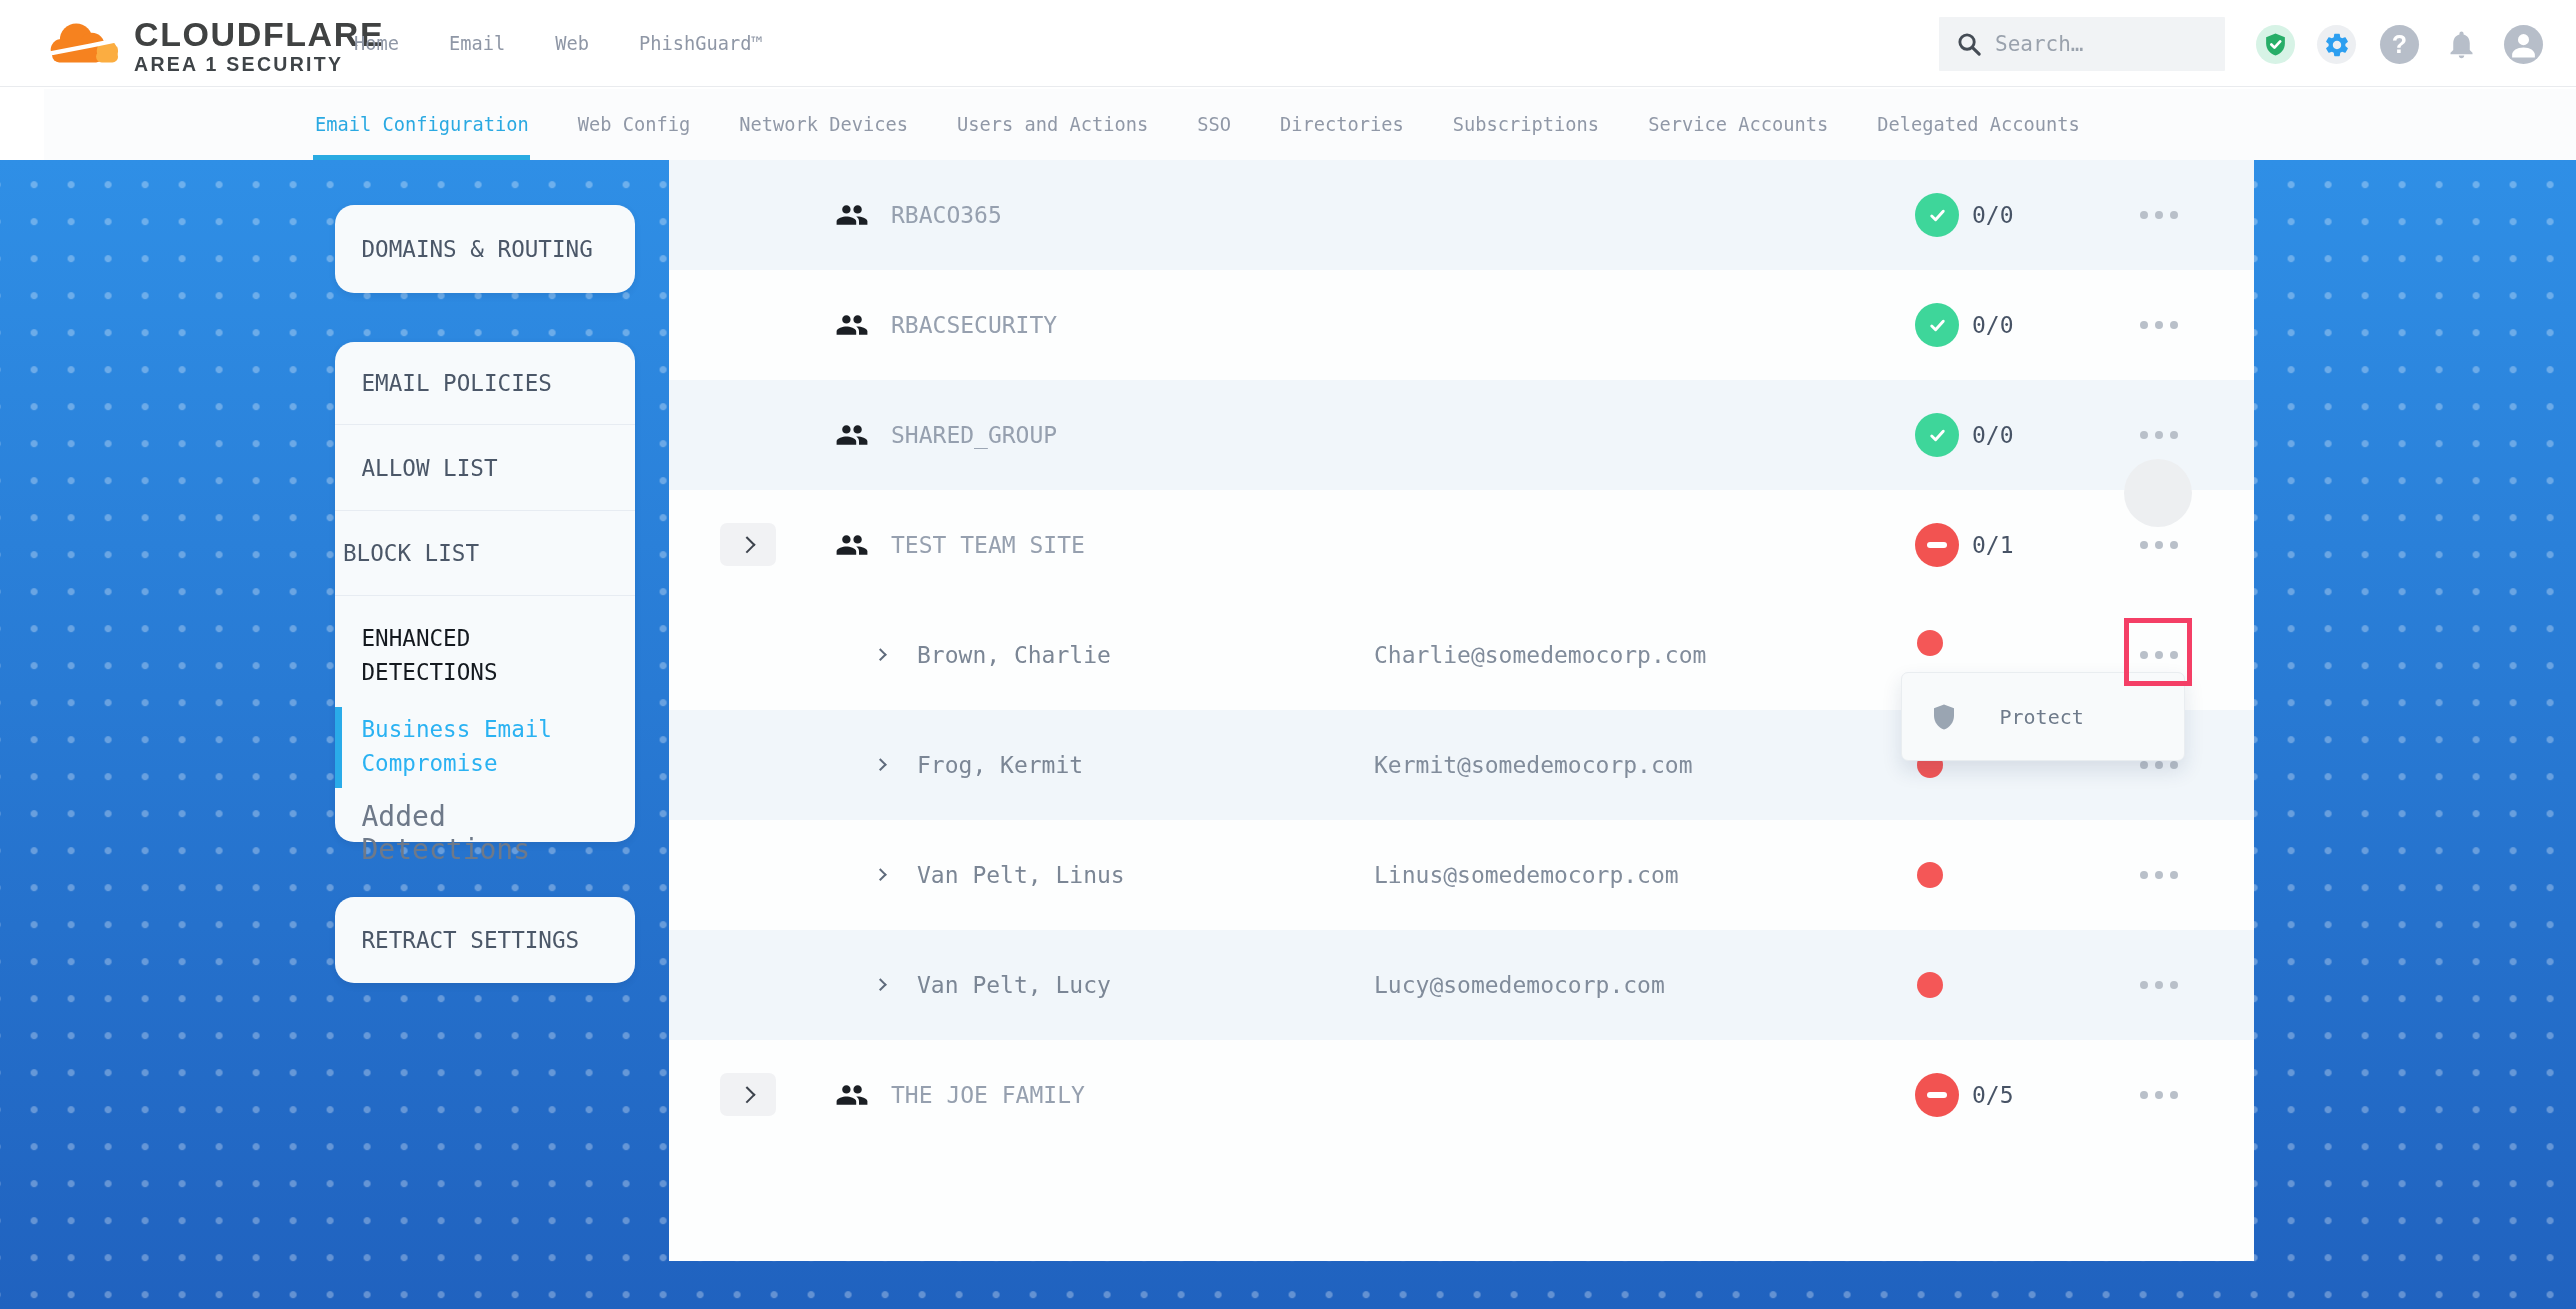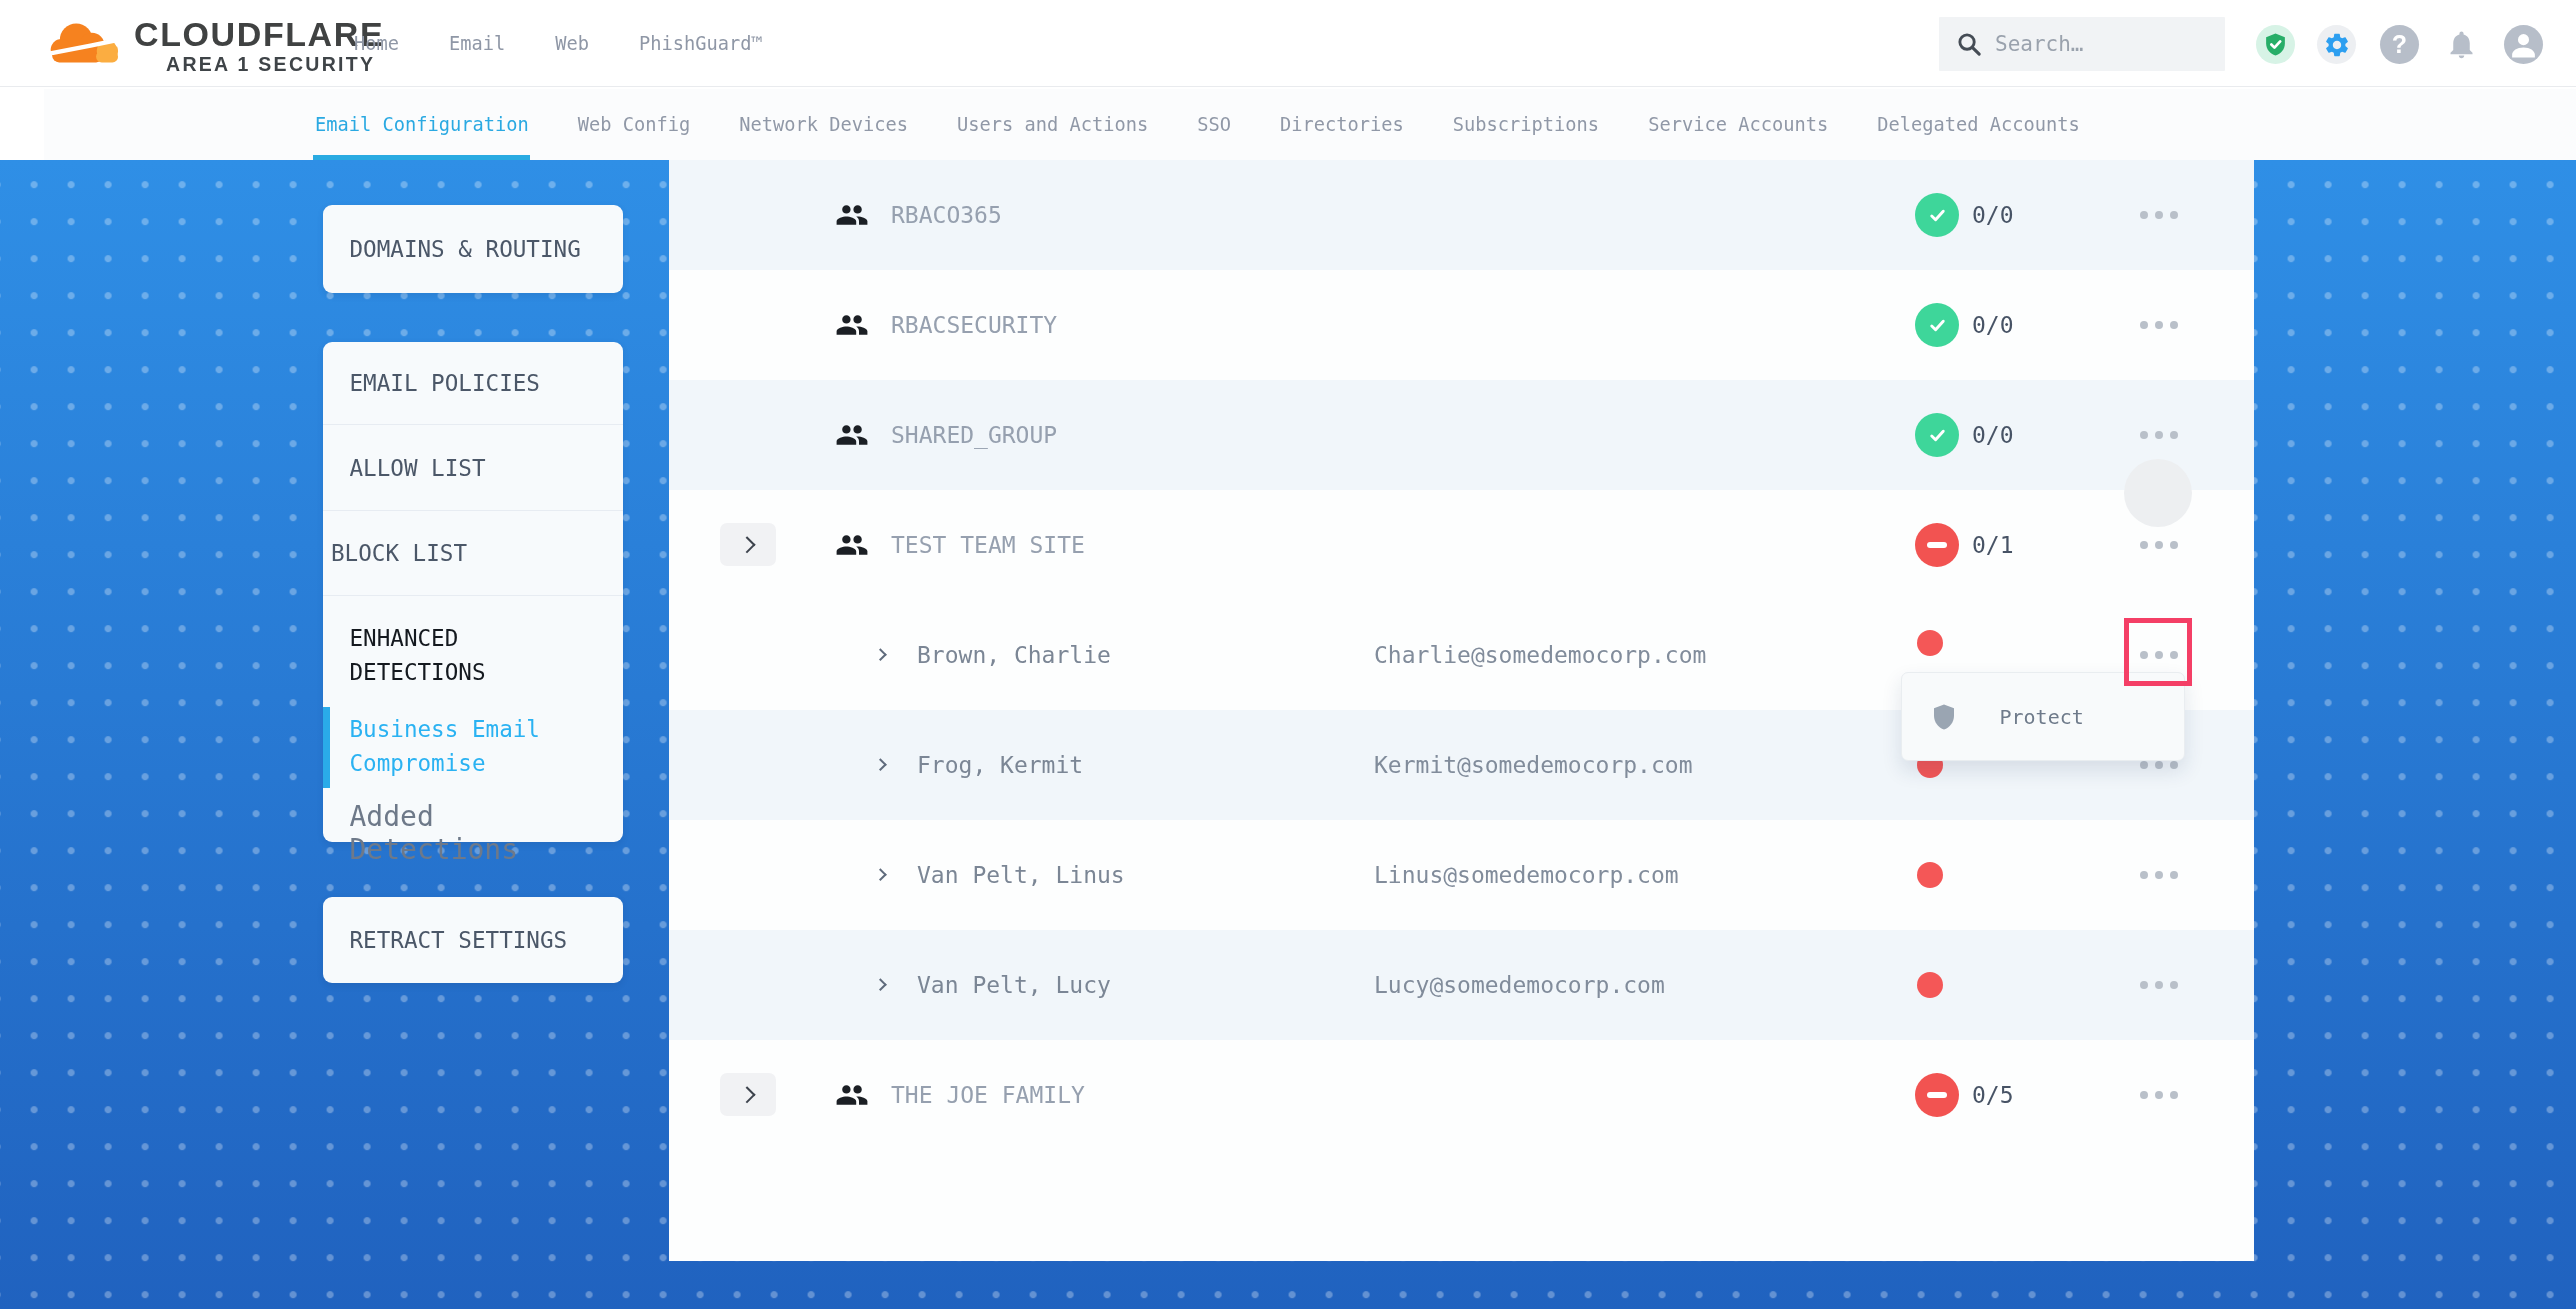--- a/index.html
+++ b/index.html
@@ -6,21 +6,21 @@
   body { background:#1c5aa8; font-family:"DejaVu Sans Mono","Liberation Mono",monospace; }
   #screen { position:relative; width:2576px; height:1309px; overflow:hidden; background:#ffffff; }
 
   
   .header { position:absolute; left:0; top:0; width:2576px; height:87px; background:#ffffff;
             border-bottom:1.6px solid #e9ebee; display:flex; align-items:center; }
   .logo-wrap { position:absolute; left:45px; top:12.5px; display:flex;align-items:center; }
   .logo-cloud { width:78px; height:56px; }
   .brand-block { margin-left:11px; margin-top:4.7px; font-family:"Liberation Sans",sans-serif; }
   .brand-main { font-size:34px; font-weight:700; letter-spacing:1.6px; color:#404242; line-height:34px; }
-  .brand-sub  { font-size:19.5px; font-weight:700; letter-spacing:2.3px; color:#3f4448; line-height:23px; margin-top:2.3px;margin-left:32px; }
+  .brand-sub  { font-size:19.5px; font-weight:700; letter-spacing:2.3px; color:#3f4448; line-height:23px; margin-top:2.3px; }
   .top-nav { position:absolute; left:354px; top:0; height:87px; display:flex; align-items:center; gap:50px; }
   .top-nav-item { font-size:18.7px; color:#8f97a6; cursor:pointer; }
   .search-box { position:absolute; left:1939px; top:17px; width:286px; height:54px; background:#f1f3f5;
                 border-radius:1px; display:flex; align-items:center; padding-left:17px; }
   .search-box svg { flex:0 0 auto; }
   .search-input { border:none; outline:none; background:transparent; margin-left:12.5px; width:210px;
                   font-family:inherit; font-size:21px; color:#4a515c; }
   .search-input::placeholder { color:#9aa2ad; }
   .hdr-ic { position:absolute; top:25px; width:39px; height:39px; border-radius:50%;
             display:flex; align-items:center; justify-content:center; cursor:pointer; }
@@ -41,21 +41,21 @@
 
   
   .backdrop { position:absolute; left:0; top:160px; width:2576px; height:1149px;
     background-image:
       radial-gradient(rgba(255,255,255,0.30) 3.1px, transparent 3.9px),
       linear-gradient(#2f8fe6, #2062bf);
     background-size:37px 37px, 100% 100%;
     background-position:15.6px 6.2px, 0 0; }
 
   
-  .side-card { position:absolute; left:323px; width:300px; background:#f7fafc; border-radius:9px;
+  .side-card { position:absolute; left:335px; width:300px; background:#f7fafc; border-radius:19px;
                box-shadow:0 2.3px 6.2px rgba(15,40,80,0.10); font-size:22.6px; color:#4b5768; }
   .card-1 { top:205px; height:88px; display:flex; align-items:center; padding:0 26.5px; cursor:pointer; }
   .card-2 { top:342px; height:500px; }
   .card-3 { top:897px; height:86px; display:flex; align-items:center; padding:0 26.5px; cursor:pointer; }
   .sec { height:82px; display:flex; align-items:center; padding:0 26.5px; cursor:pointer; }
   .sec + .sec { border-top:1.6px solid #e7ecf2; }
   .sec-b { height:86px; }
   .sec-c { height:85px;padding-left:8px; }
   .sec-enhanced { border-top:1.6px solid #e7ecf2; padding:25px 26.5px 0; height:247px; }
   .enh-title { font-size:22.6px; line-height:34px; color:#14191f; }

